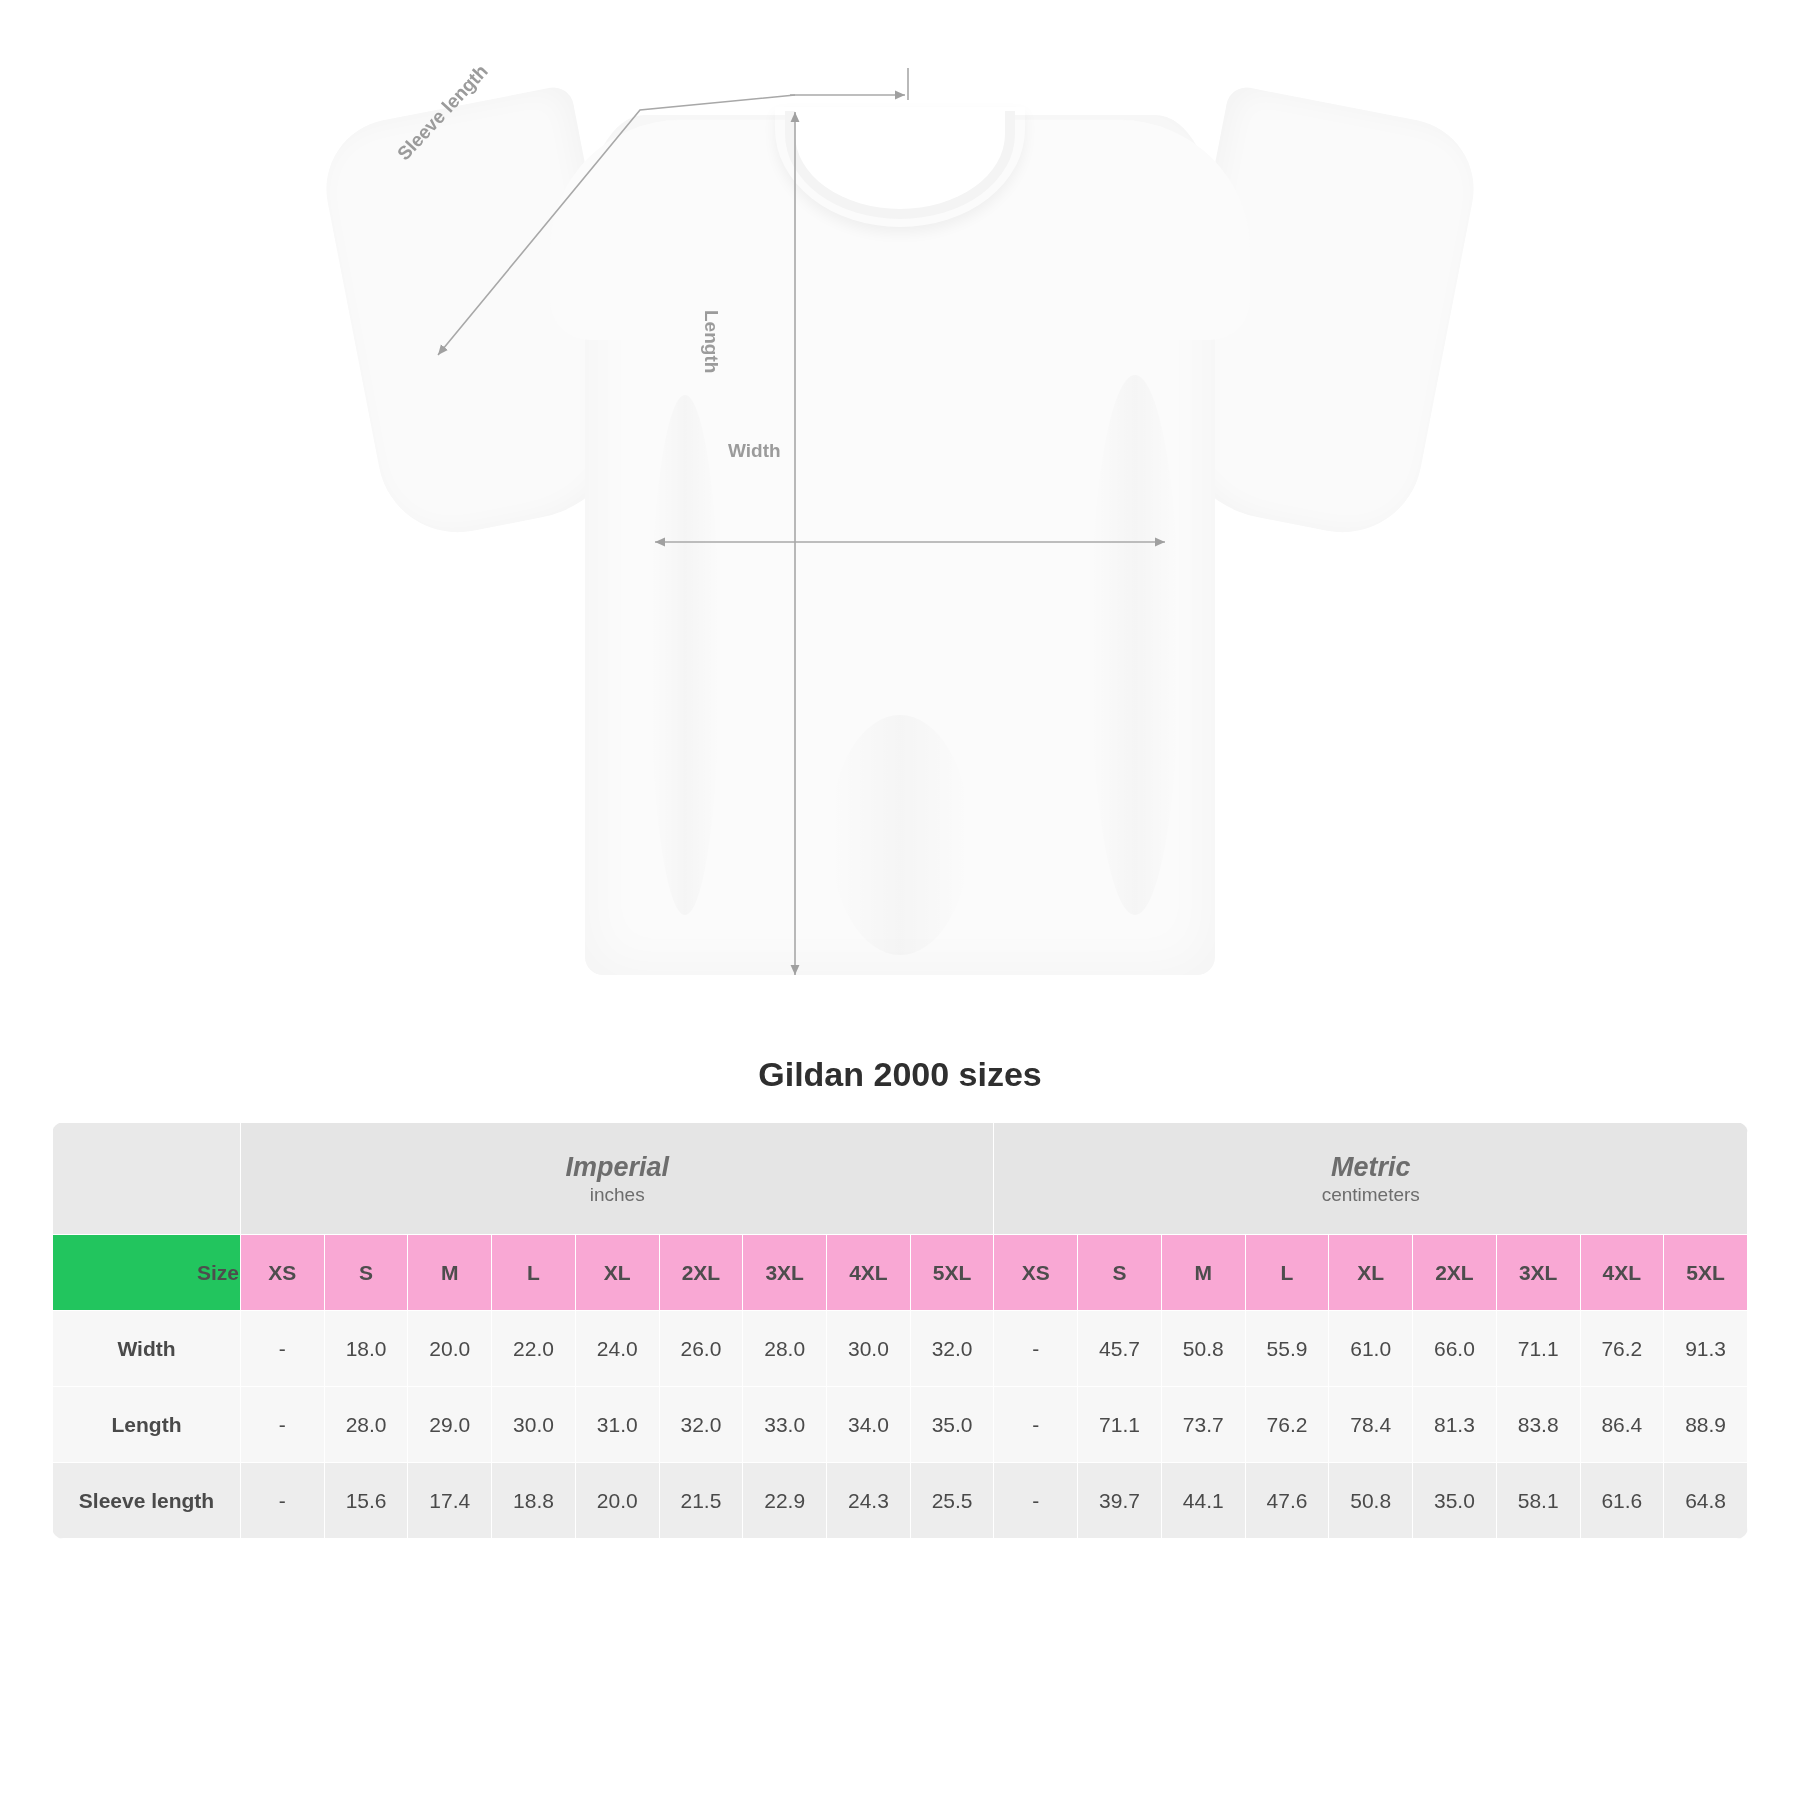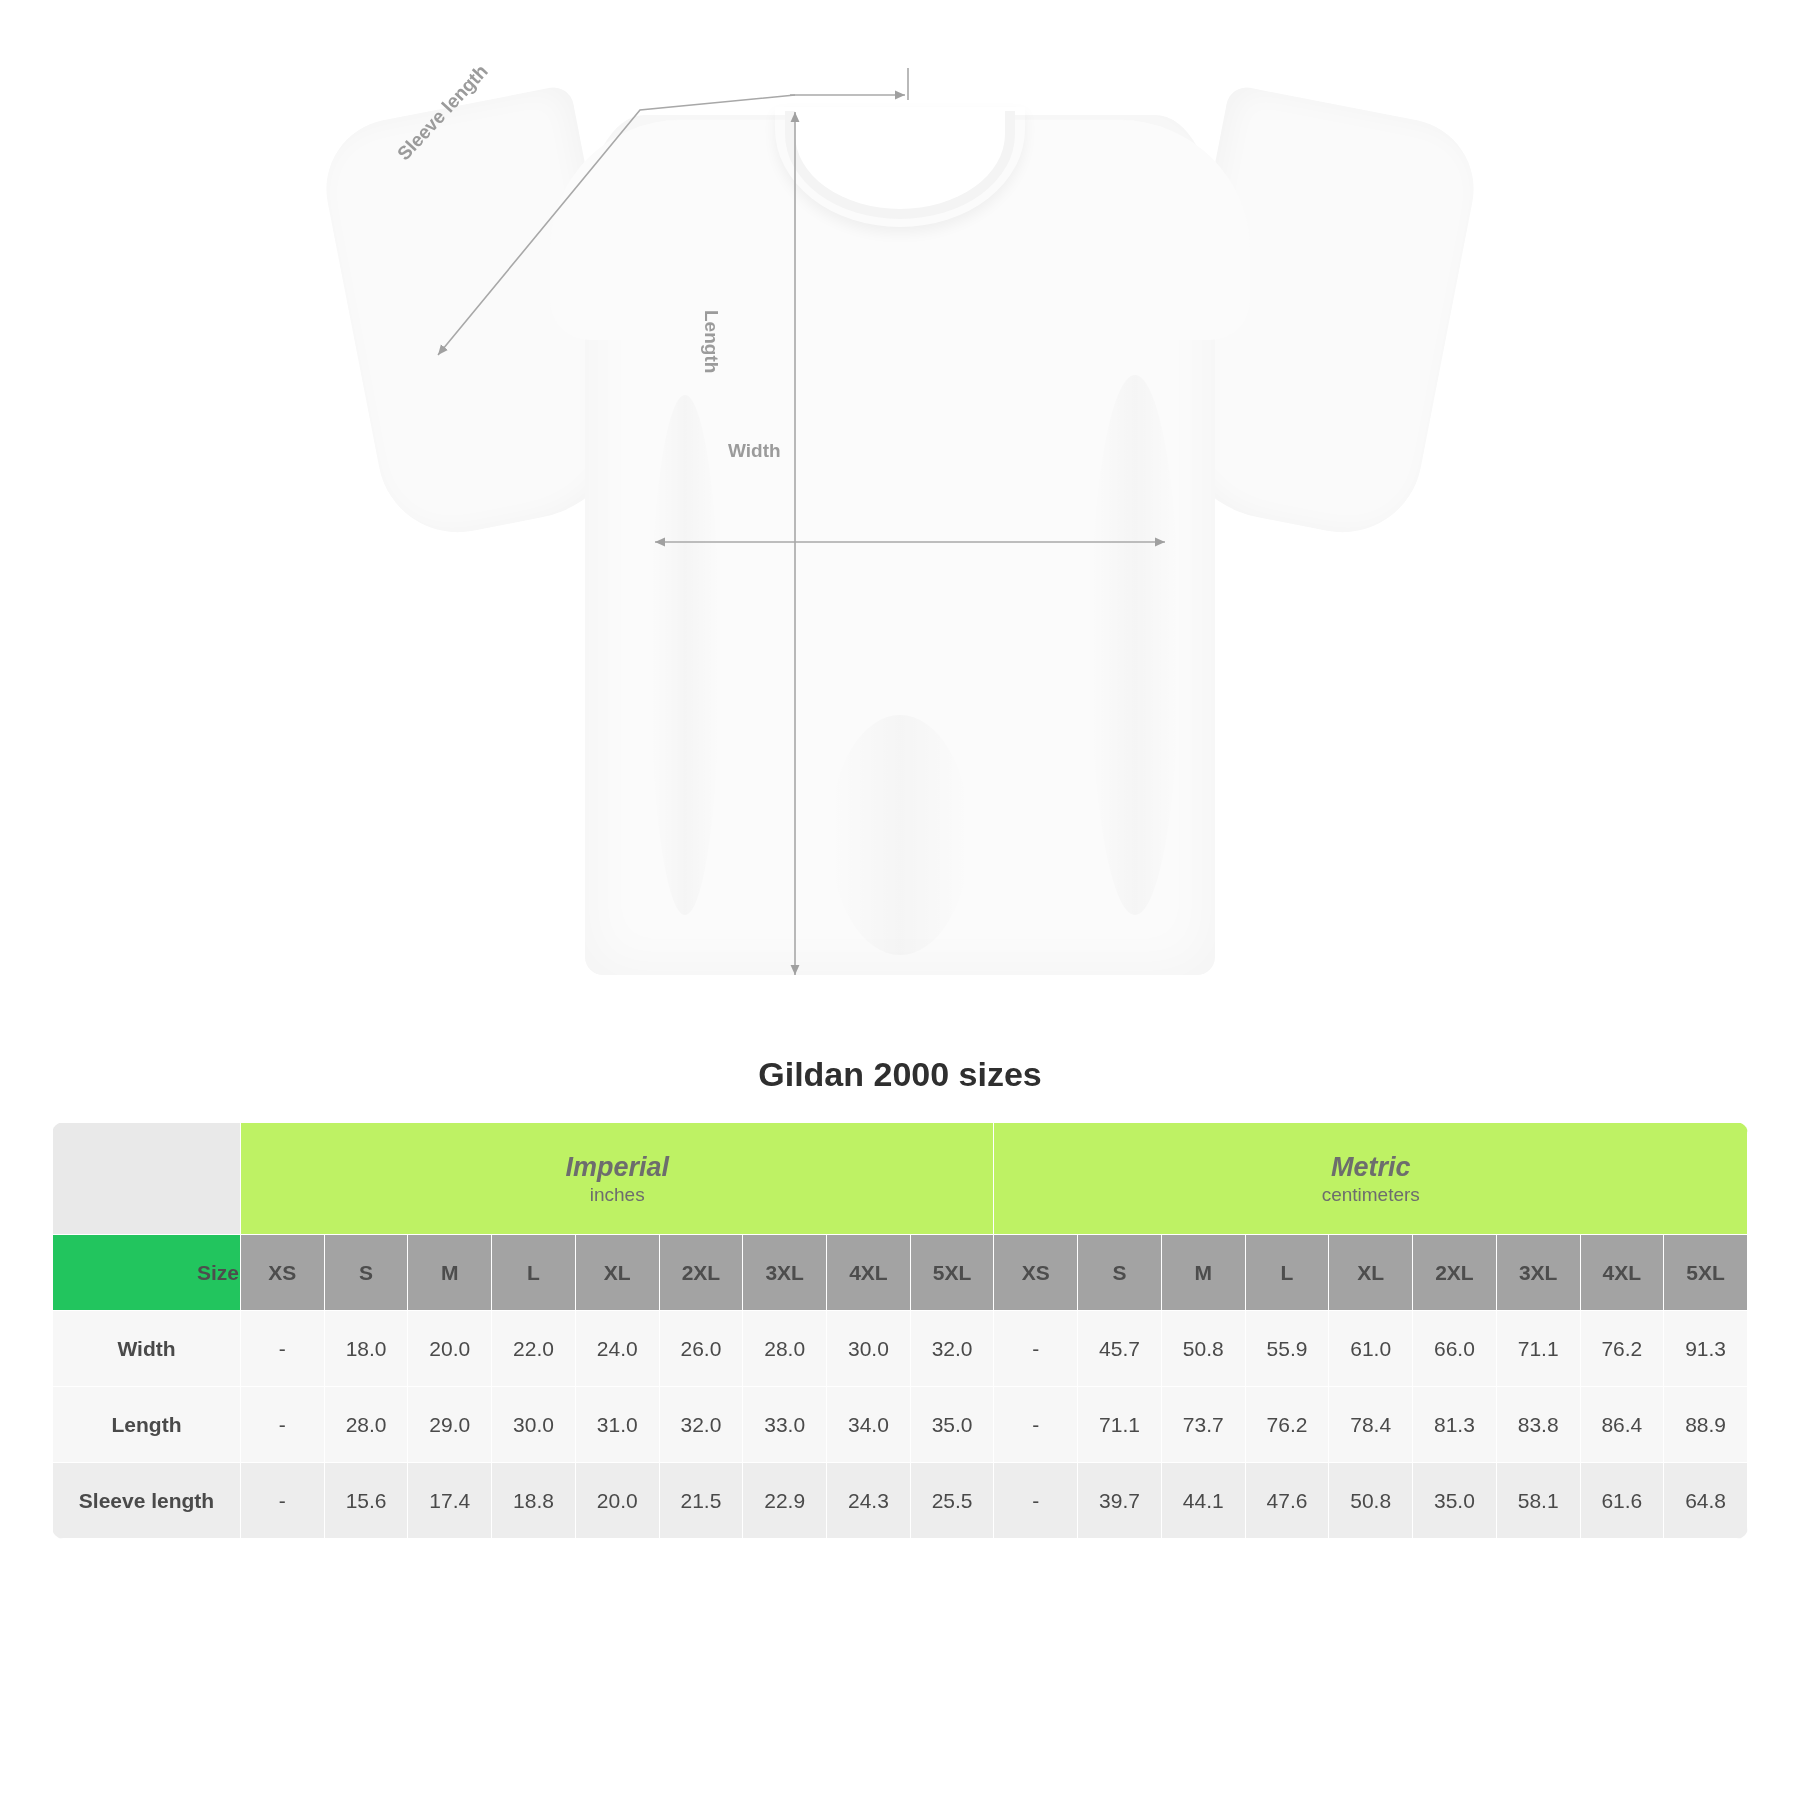--- a/index.html
+++ b/index.html
@@ -166,41 +166,41 @@
     table-layout: fixed;
   }
   table.size-table td, table.size-table th {
     border: 1px solid #ffffff;
     text-align: center;
     font-size: 21px;
     color: #4a4a4a;
   }
   
   .grp {
-    background: #bef264;
+    background: #e5e5e5;
     height: 112px;
     vertical-align: middle;
   }
   .grp .grp-name {
     font-size: 27px;
     font-weight: bold;
     font-style: italic;
     color: #6d6d6d;
     line-height: 1.25;
   }
   .grp .grp-unit {
     font-size: 19px;
     color: #6d6d6d;
     text-align: center;
   }
   .grp.blank { background: #e9e9e9; }
 
   
   tr.sizes-row td {
-    background: #a3a3a3;
+    background: #f9a8d4;
     height: 76px;
     font-weight: bold;
     color: #4d4d4d;
     font-size: 21px;
   }
   tr.sizes-row td.rowhead {
     background: #22c55e;
     text-align: right;
   }
 

